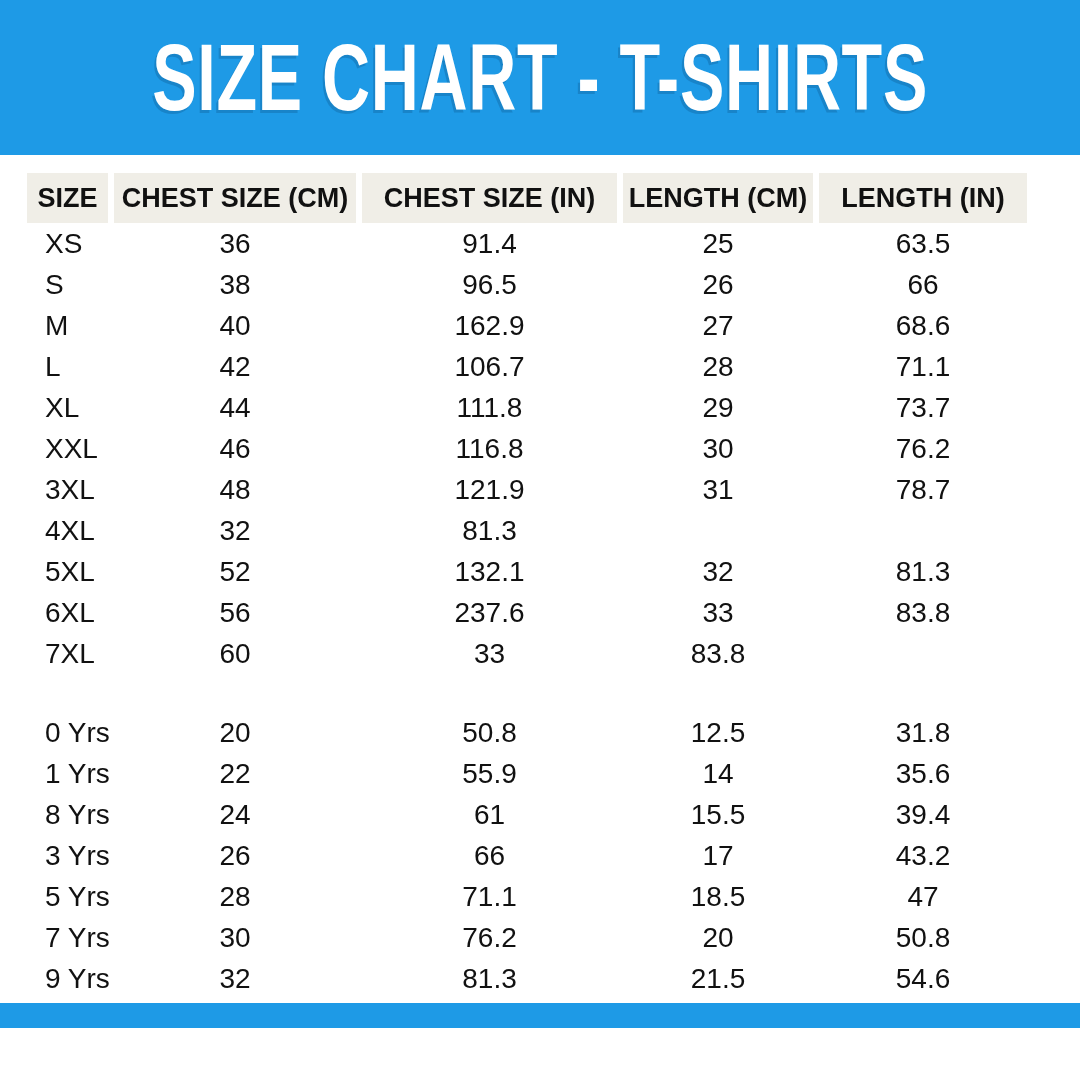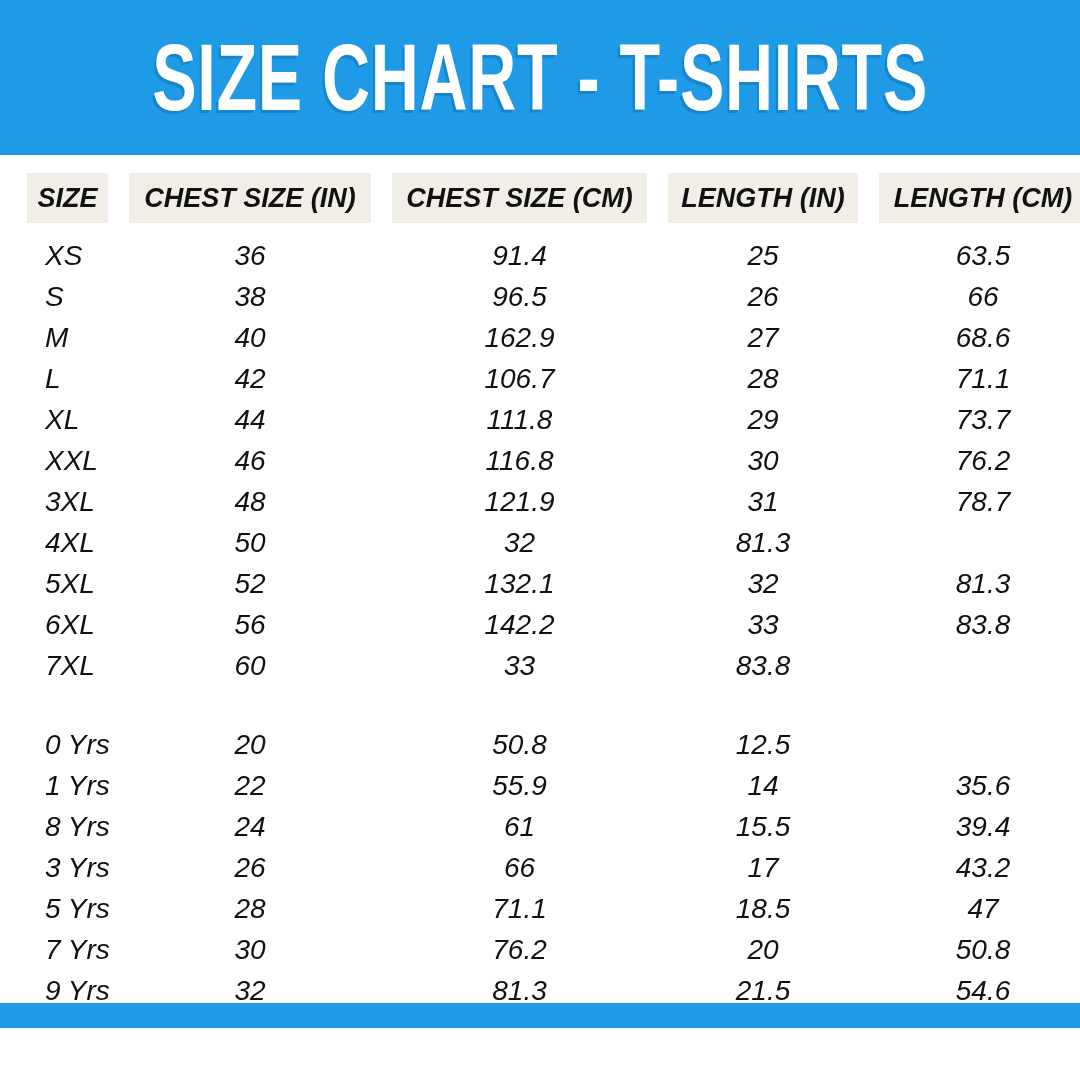--- a/index.html
+++ b/index.html
@@ -31,35 +31,34 @@
     letter-spacing: 1px;
     text-shadow: -3px 3px 0 rgba(10, 75, 125, 0.28);
   }
   .table {
     margin-top: 18px;
     padding-left: 27px;
   }
   .thead, .trow {
     display: grid;
     grid-template-columns: 81px 242px 255px 190px 208px;
-    column-gap: 21px;
-    font-style: italic;
+    column-gap: 6px;
   }
   .hcell {
     background: #F0EEE7;
     height: 50px;
     display: flex;
     align-items: center;
     justify-content: center;
     font-weight: bold;
     font-size: 27px;
     color: #111111;
     white-space: nowrap;
   }
-  .tbody { margin-top: 12px; }
+  .tbody { margin-top: 0; }
   .trow { height: 41px; }
   .cell {
     display: flex;
     align-items: center;
     justify-content: center;
     font-size: 28px;
     color: #111111;
     white-space: nowrap;
   }
   .cell.size-col {
@@ -81,24 +80,24 @@
 
 <div class="page">
 
   <header class="banner">
     <h1>SIZE CHART - T-SHIRTS</h1>
   </header>
 
   <main class="table">
     <div class="thead">
       <div class="hcell">SIZE</div>
+      <div class="hcell">CHEST SIZE (CM)</div>
       <div class="hcell">CHEST SIZE (IN)</div>
-      <div class="hcell">CHEST SIZE (CM)</div>
+      <div class="hcell">LENGTH (CM)</div>
       <div class="hcell">LENGTH (IN)</div>
-      <div class="hcell">LENGTH (CM)</div>
     </div>
     <div class="tbody" id="tbody">
         <div class="trow">
           <div class="cell size-col">XS</div>
           <div class="cell">36</div>
           <div class="cell">91.4</div>
           <div class="cell">25</div>
           <div class="cell">63.5</div>
         </div>
         <div class="trow">
@@ -138,50 +137,50 @@
         </div>
         <div class="trow">
           <div class="cell size-col">3XL</div>
           <div class="cell">48</div>
           <div class="cell">121.9</div>
           <div class="cell">31</div>
           <div class="cell">78.7</div>
         </div>
         <div class="trow">
           <div class="cell size-col">4XL</div>
-          <div class="cell">50</div>
           <div class="cell">32</div>
           <div class="cell">81.3</div>
         </div>
         <div class="trow">
           <div class="cell size-col">5XL</div>
           <div class="cell">52</div>
           <div class="cell">132.1</div>
           <div class="cell">32</div>
           <div class="cell">81.3</div>
         </div>
         <div class="trow">
           <div class="cell size-col">6XL</div>
           <div class="cell">56</div>
-          <div class="cell">142.2</div>
+          <div class="cell">237.6</div>
           <div class="cell">33</div>
           <div class="cell">83.8</div>
         </div>
         <div class="trow">
           <div class="cell size-col">7XL</div>
           <div class="cell">60</div>
           <div class="cell">33</div>
           <div class="cell">83.8</div>
         </div>
         <div class="section-spacer"></div>
         <div class="trow">
           <div class="cell size-col">0 Yrs</div>
           <div class="cell">20</div>
           <div class="cell">50.8</div>
           <div class="cell">12.5</div>
+          <div class="cell">31.8</div>
         </div>
         <div class="trow">
           <div class="cell size-col">1 Yrs</div>
           <div class="cell">22</div>
           <div class="cell">55.9</div>
           <div class="cell">14</div>
           <div class="cell">35.6</div>
         </div>
         <div class="trow">
           <div class="cell size-col">8 Yrs</div>

